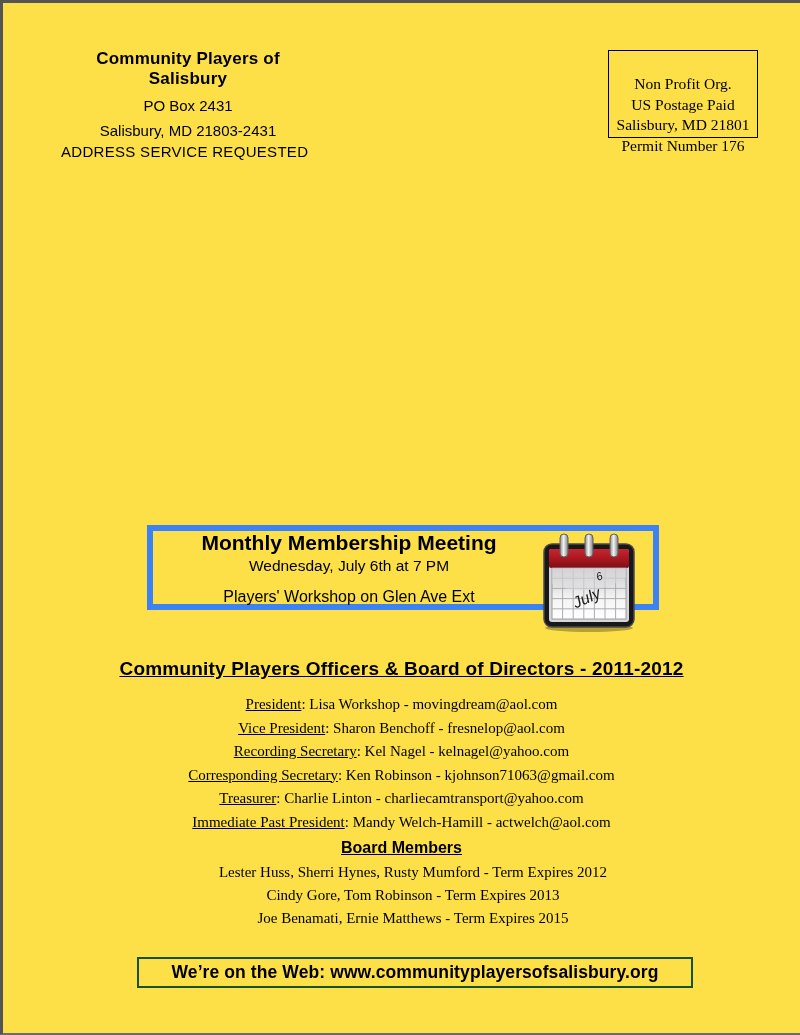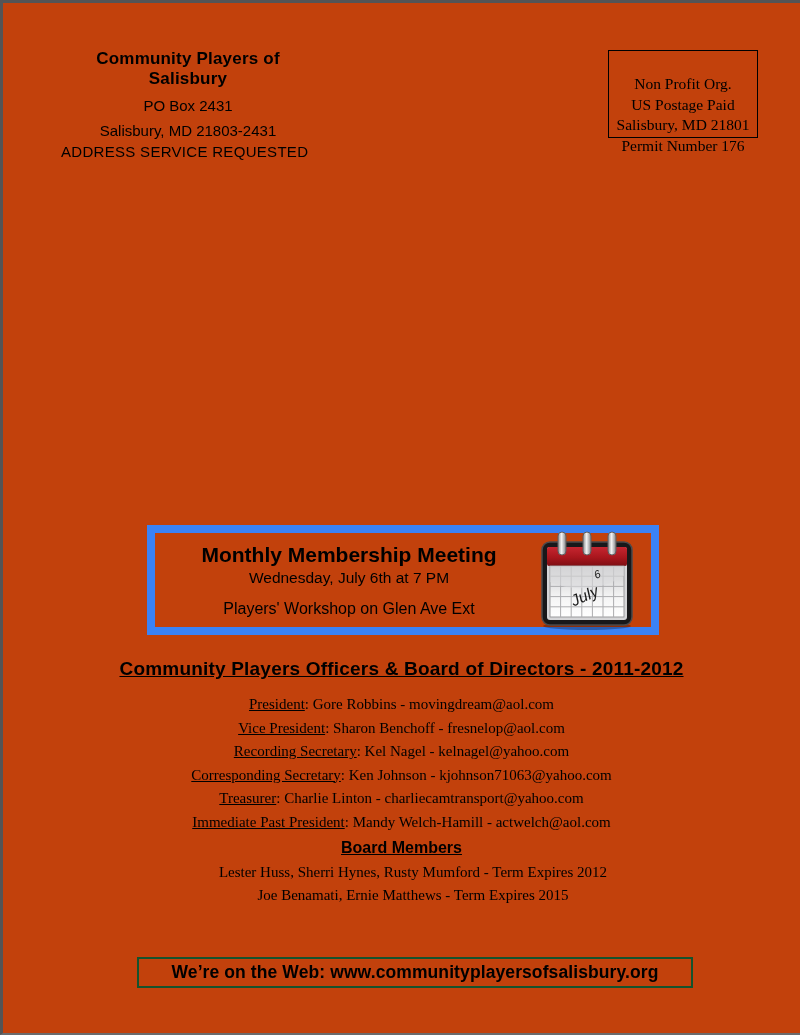--- a/index.html
+++ b/index.html
@@ -1,20 +1,20 @@
 <!DOCTYPE html>
 <html><head>
 <meta charset="utf-8">
 <style>
   * { margin:0; padding:0; box-sizing:border-box; }
   html,body { background:#fff; }
   .page {
     position:relative;
     width:800px; height:1035px;
-    background:#c2410c;
+    background:#fde047;
     font-family:"Liberation Sans", sans-serif;
     color:#000;
     border-top:3px solid #545456;
     border-left:3px solid #545456;
     border-bottom:2px solid #6b6b6d;
     overflow:hidden;
   }
   
   .return-address { position:absolute; left:55px; top:46px; width:260px; text-align:center; }
   .org-name { font-size:17px; font-weight:bold; letter-spacing:0.2px; }
@@ -22,22 +22,22 @@
   .address-service { position:absolute; left:52px; top:140px; font-size:15px; letter-spacing:0.3px;margin-left:6px; }
   
   .postage-box {
     position:absolute; left:605px; top:47px; width:150px; height:88px;
     border:1.5px solid #000; text-align:center;
     font-family:"Liberation Serif", serif; font-size:15.5px;
     padding-top:23px; line-height:20.5px;
   }
   
   .meeting-box {
-    position:absolute; left:144px; top:522px; width:512px; height:110px;
-    border:8px solid #3b82f6; display:flex; align-items:center;
+    position:absolute; left:144px; top:522px; width:512px; height:85px;
+    border:6px solid #3b82f6; display:flex; 
   }
   .meeting-text { flex:1; text-align:center; padding-left:6px; }
   .meeting-title { font-size:21px; font-weight:bold; }
   .meeting-when { font-size:15.5px; margin-top:2px; }
   .meeting-where { font-size:16px; margin-top:13px; }
   .calendar-wrap { width:100px; height:102px; margin-right:14px; flex:0 0 auto; }
   
   .officers-title {
     position:absolute; left:0; top:655px; width:100%; text-align:center;
     font-size:19px; font-weight:bold; text-decoration:underline; letter-spacing:0.2px;
@@ -125,32 +125,33 @@
 
         <text x="59" y="50" font-size="11" font-style="italic" fill="#1a1a1a" font-family="Liberation Sans, sans-serif" transform="rotate(-24 59 50)">6</text>
         <text x="33" y="72" font-size="16" font-style="italic" fill="#1a1a1a" font-family="Liberation Sans, sans-serif" transform="rotate(-24 48 66)">July</text>
       </svg>
     </div>
   </div>
 
   <div class="officers-title">Community Players Officers &amp; Board of Directors - 2011-2012</div>
 
   <div class="officers-list">
-    <div><span class="officer-role">President</span><span>: Gore Robbins - movingdream@aol.com</span></div>
+    <div><span class="officer-role">President</span><span>: Lisa Workshop - movingdream@aol.com</span></div>
     <div><span class="officer-role">Vice President</span><span>: Sharon Benchoff - fresnelop@aol.com</span></div>
     <div><span class="officer-role">Recording Secretary</span><span>: Kel Nagel - kelnagel@yahoo.com</span></div>
-    <div><span class="officer-role">Corresponding Secretary</span><span>: Ken Johnson - kjohnson71063@yahoo.com</span></div>
+    <div><span class="officer-role">Corresponding Secretary</span><span>: Ken Robinson - kjohnson71063@gmail.com</span></div>
     <div><span class="officer-role">Treasurer</span><span>: Charlie Linton - charliecamtransport@yahoo.com</span></div>
     <div><span class="officer-role">Immediate Past President</span><span>: Mandy Welch-Hamill - actwelch@aol.com</span></div>
   </div>
 
   <div class="board-title">Board Members</div>
 
   <div class="board-list">
     <div>Lester Huss, Sherri Hynes, Rusty Mumford - Term Expires 2012</div>
+    <div>Cindy Gore, Tom Robinson - Term Expires 2013</div>
     <div>Joe Benamati, Ernie Matthews - Term Expires 2015</div>
   </div>
 
   <div class="web-box">
     <div class="web-text">We’re on the Web: www.communityplayersofsalisbury.org</div>
   </div>
 
 </div>
 
 </body></html>

